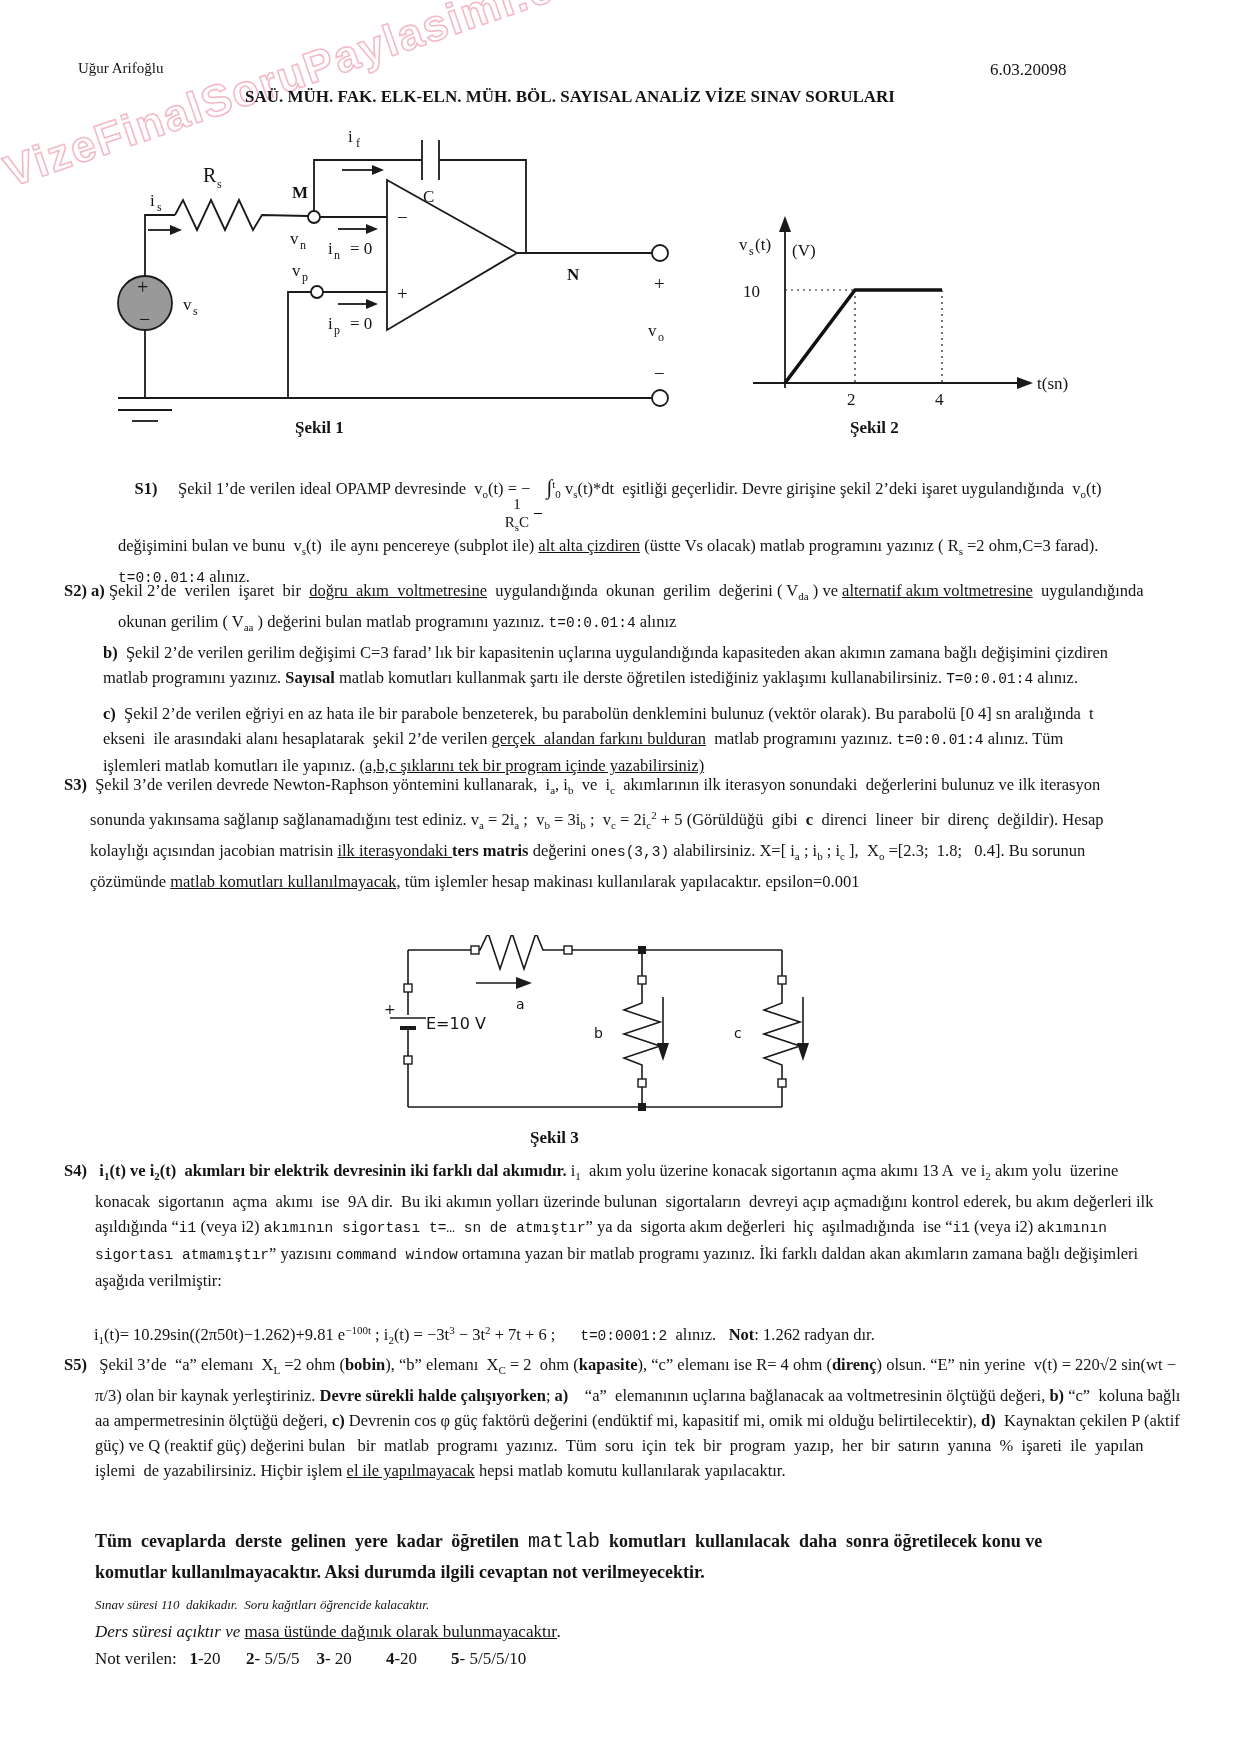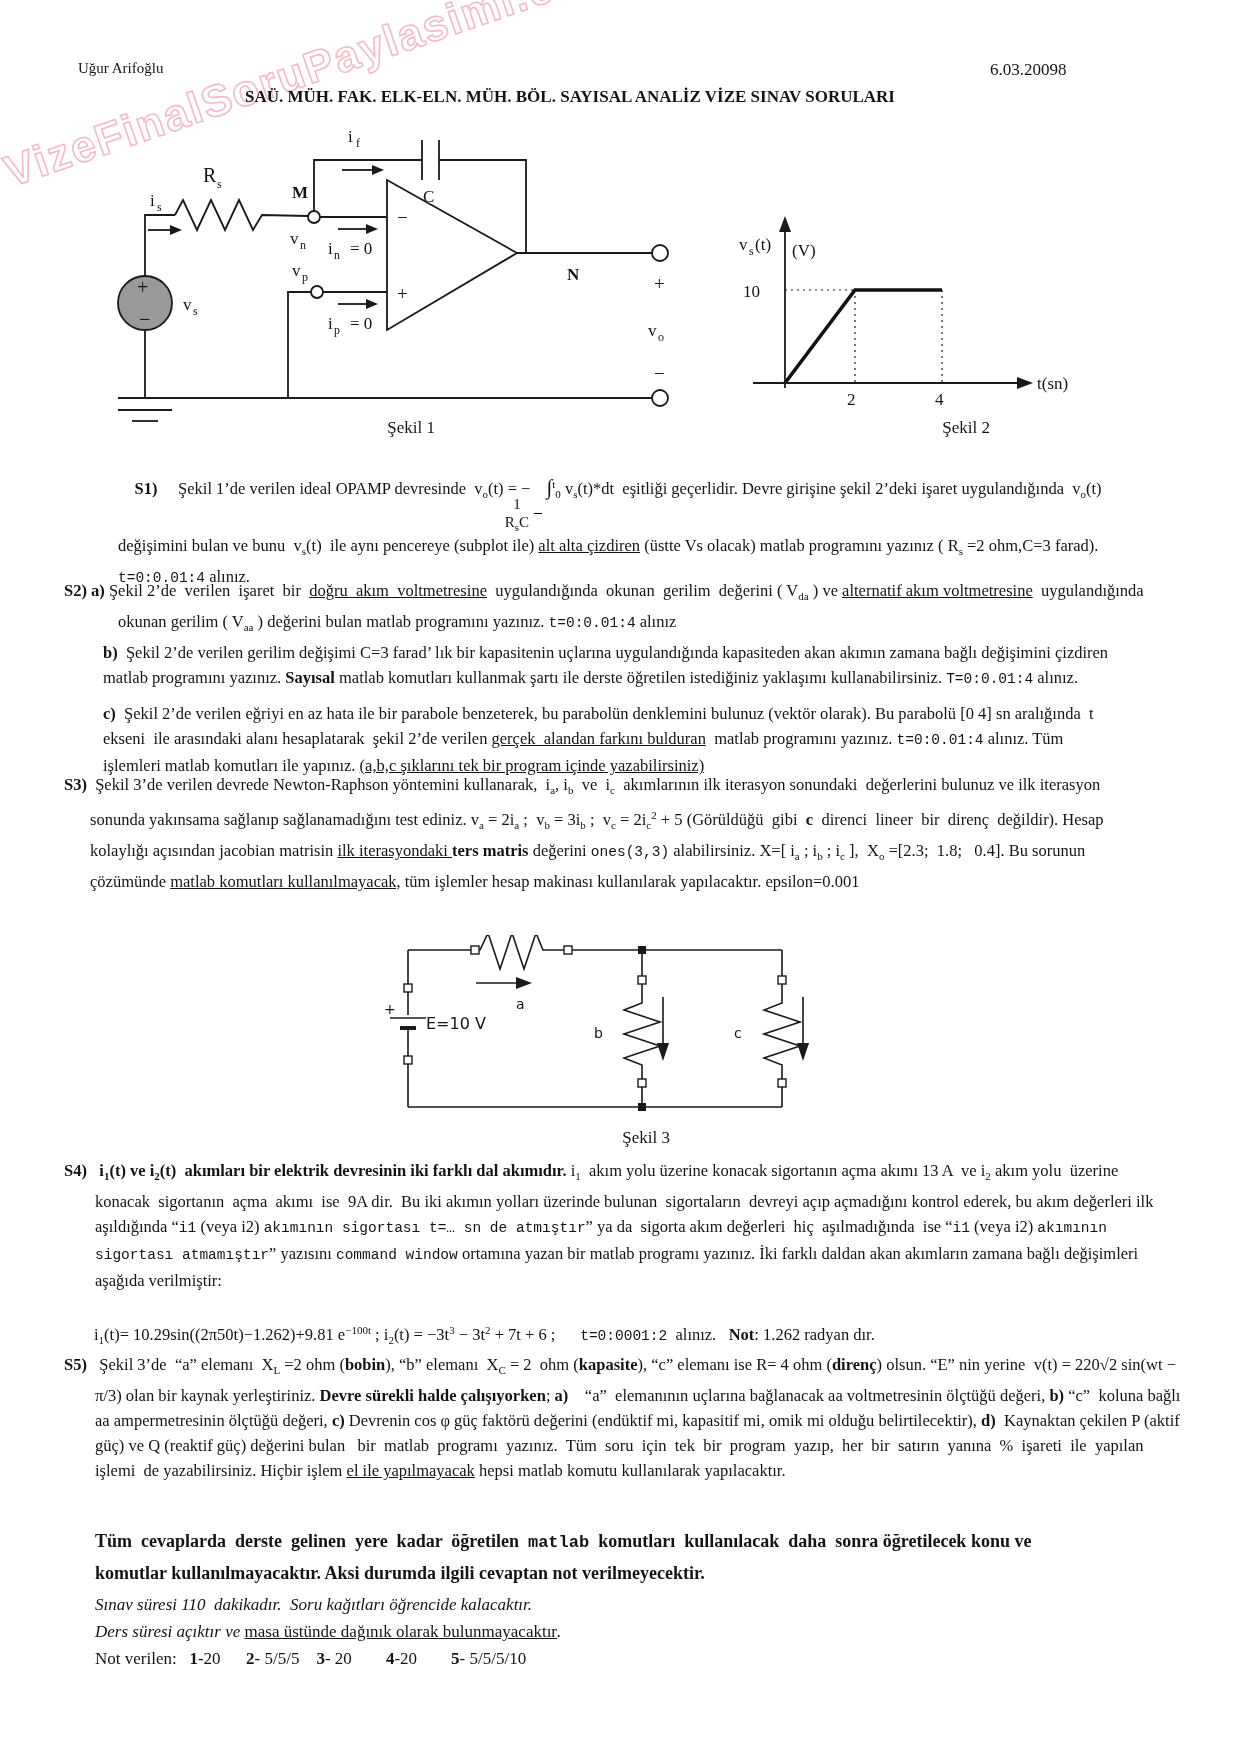--- a/index.html
+++ b/index.html
@@ -6,28 +6,28 @@
   .page{position:relative;width:1240px;height:1754px;background:#ffffff;overflow:hidden;
         font-family:"Liberation Serif","DejaVu Serif",serif;color:#141414}
   .watermark{position:absolute;left:6px;top:148px;z-index:0;white-space:nowrap;
         transform:rotate(-19deg);transform-origin:0 50%;
         font-family:"Liberation Sans",sans-serif;font-weight:700;font-size:44px;letter-spacing:2px;
         color:rgba(255,255,255,0.2);-webkit-text-stroke:1.6px #f2aebd;opacity:.85}
   .hdr-author{position:absolute;left:78px;top:60px;font-size:15px}
   .hdr-date{position:absolute;left:990px;top:60px;width:130px;font-size:17px}
   .hdr-title{position:absolute;left:0;top:87px;width:1140px;text-align:center;font-weight:700;font-size:17px}
   .para{position:absolute;font-size:16.5px;line-height:25px;white-space:pre-wrap;z-index:1}
-  .caption{position:absolute;font-weight:400;font-size:17px;text-align:right;z-index:1}
+  .caption{position:absolute;font-weight:700;font-size:17px;text-align:left;z-index:1}
   .rt-b{font-weight:700}
   .rt-u{text-decoration:underline}
   .rt-bu{font-weight:700;}
   .rt-i{font-style:italic}
   .rt-iu{text-decoration:underline}
   .rt-m{font-family:"Liberation Mono","DejaVu Sans Mono",monospace;font-size:14.5px}
-  .rt-mb{font-family:"Liberation Mono","DejaVu Sans Mono",monospace;font-weight:700;font-size:17px}
+  .rt-mb{font-family:"Liberation Mono","DejaVu Sans Mono",monospace;font-weight:400;font-size:20px}
   .rt-sub{font-size:11px;vertical-align:-4px}
   .rt-sup{font-size:11px;vertical-align:6px}
   .rt-int{font-size:21px}
   .frac{display:inline-flex;flex-direction:column;align-items:center;vertical-align:-15px;
         line-height:1.1;font-size:15px;margin:0 4px;text-align:center}
   .frac .den{border-top:1.4px solid #000;padding:0 4px}
   .footer-bold{font-size:18px;line-height:30px}
   svg{position:absolute;z-index:1}
   svg text{font-family:"Liberation Serif","DejaVu Serif",serif;fill:#141414}
   svg .slab{font-size:17px}
@@ -206,17 +206,17 @@
     <text x="404" y="103" class="ssans">c</text>
   </svg>
 
   <div class="caption" style="left:530px;top:1128px;width:140px">Şekil 3</div>
 
   <div class="para" style="left:64px;top:1158px;width:1086px;padding-left:31px;text-indent:-31px"><span class="rt-b">S4)</span><span class="rt-b">   i</span><span class="rt-b rt-sub">1</span><span class="rt-b">(t) ve i</span><span class="rt-b rt-sub">2</span><span class="rt-b">(t)  akımları bir elektrik devresinin iki farklı dal akımıdır. </span><span>i</span><span class="rt-sub">1</span><span>  akım yolu üzerine konacak sigortanın açma akımı 13 A  ve i</span><span class="rt-sub">2</span><span> akım yolu  üzerine  konacak  sigortanın  açma  akımı  ise  9A dir.  Bu iki akımın yolları üzerinde bulunan  sigortaların  devreyi açıp açmadığını kontrol ederek, bu akım değerleri ilk aşıldığında “</span><span class="rt-m">i1</span><span> (veya i2) </span><span class="rt-m">akımının sigortası t=… sn de atmıştır</span><span>” ya da  sigorta akım değerleri  hiç  aşılmadığında  ise “</span><span class="rt-m">i1</span><span> (veya i2) </span><span class="rt-m">akımının sigortası atmamıştır</span><span>” yazısını </span><span class="rt-m">command window</span><span> ortamına yazan bir matlab programı yazınız. İki farklı daldan akan akımların zamana bağlı değişimleri aşağıda verilmiştir:</span></div>
   <div class="para" style="left:94px;top:1318px;width:1060px"><span>i</span><span class="rt-sub">1</span><span>(t)= 10.29sin((2π50t)−1.262)+9.81 e</span><span class="rt-sup">−100t</span><span> ; i</span><span class="rt-sub">2</span><span>(t) = −3t</span><span class="rt-sup">3</span><span> − 3t</span><span class="rt-sup">2</span><span> + 7t + 6 ;      </span><span class="rt-m">t=0:0001:2</span><span>  alınız.   </span><span class="rt-b">Not</span><span>: 1.262 radyan dır.</span></div>
   <div class="para" style="left:64px;top:1352px;width:1086px;padding-left:31px;text-indent:-31px"><span class="rt-b">S5)</span><span>   Şekil 3’de  “a” elemanı  X</span><span class="rt-sub">L</span><span> =2 ohm (</span><span class="rt-b">bobin</span><span>), “b” elemanı  X</span><span class="rt-sub">C</span><span> = 2  ohm (</span><span class="rt-b">kapasite</span><span>), “c” elemanı ise R= 4 ohm (</span><span class="rt-b">direnç</span><span>) olsun. “E” nin yerine  v(t) = 220√2 sin(wt − π/3) olan bir kaynak yerleştiriniz. </span><span class="rt-bu">Devre sürekli halde çalışıyorken</span><span>; </span><span class="rt-b">a)</span><span>    “a”  elemanının uçlarına bağlanacak aa voltmetresinin ölçtüğü değeri, </span><span class="rt-b">b)</span><span> “c”  koluna bağlı aa ampermetresinin ölçtüğü değeri, </span><span class="rt-b">c)</span><span> Devrenin cos φ güç faktörü değerini (endüktif mi, kapasitif mi, omik mi olduğu belirtilecektir), </span><span class="rt-b">d)</span><span>  Kaynaktan çekilen P (aktif güç) ve Q (reaktif güç) değerini bulan   bir  matlab  programı  yazınız.  Tüm  soru  için  tek  bir  program  yazıp,  her  bir  satırın  yanına  %  işareti  ile  yapılan  işlemi  de yazabilirsiniz. Hiçbir işlem </span><span class="rt-u">el ile yapılmayacak</span><span> hepsi matlab komutu kullanılarak yapılacaktır.</span></div>
 
   <div class="para footer-bold" style="left:95px;top:1526px;width:1000px"><span class="rt-b">Tüm  cevaplarda  derste  gelinen  yere  kadar  öğretilen  </span><span class="rt-mb">matlab</span><span class="rt-b">  komutları  kullanılacak  daha  sonra öğretilecek konu ve komutlar kullanılmayacaktır. </span><span class="rt-bu">Aksi durumda ilgili cevaptan not verilmeyecektir.</span></div>
-  <div class="para" style="left:95px;top:1592px;width:1000px;font-size:17px"><span class="rt-i">Sınav süresi 110  dakikadır.  Soru kağıtları öğrencide kalacaktır.</span></div>
+  <div class="para" style="left:95px;top:1592px;width:1000px;font-size:13px"><span class="rt-i">Sınav süresi 110  dakikadır.  Soru kağıtları öğrencide kalacaktır.</span></div>
   <div class="para" style="left:95px;top:1619px;width:1000px;font-size:17px"><span class="rt-i">Ders süresi açıktır ve </span><span class="rt-iu">masa üstünde dağınık olarak bulunmayacaktır</span><span class="rt-i">.</span></div>
   <div class="para" style="left:95px;top:1646px;width:1000px;font-size:17px"><span>Not verilen:   </span><span class="rt-b">1</span><span>-20      </span><span class="rt-b">2</span><span>- 5/5/5    </span><span class="rt-b">3</span><span>- 20        </span><span class="rt-b">4</span><span>-20        </span><span class="rt-b">5</span><span>- 5/5/5/10</span></div>
 
 </div>
 
 </body></html>

